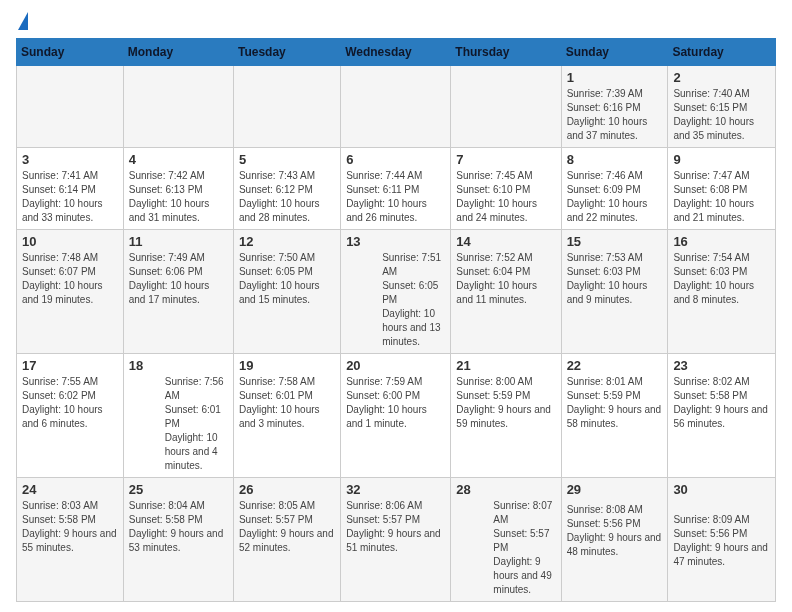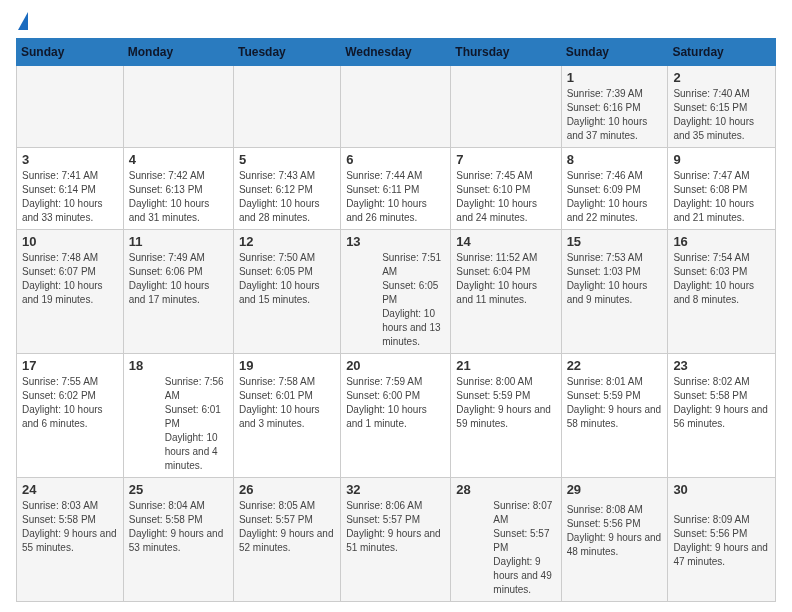--- a/index.html
+++ b/index.html
@@ -192,28 +192,28 @@
 Daylight: 10 hours and 15 minutes.</div>
         </td>
         <td>
           <span class="day-num">13</span>
           <div class="day-info" style="white-space: pre-line; margin-left: 36px;">Sunrise: 7:51 AM
 Sunset: 6:05 PM
 Daylight: 10 hours and 13 minutes.</div>
         </td>
         <td>
           <span class="day-num">14</span>
-          <div class="day-info" style="white-space: pre-line;">Sunrise: 11:52 AM
+          <div class="day-info" style="white-space: pre-line;">Sunrise: 7:52 AM
 Sunset: 6:04 PM
 Daylight: 10 hours and 11 minutes.</div>
         </td>
         <td>
           <span class="day-num">15</span>
           <div class="day-info" style="white-space: pre-line;">Sunrise: 7:53 AM
-Sunset: 1:03 PM
+Sunset: 6:03 PM
 Daylight: 10 hours and 9 minutes.</div>
         </td>
         <td>
           <span class="day-num">16</span>
           <div class="day-info" style="white-space: pre-line;">Sunrise: 7:54 AM
 Sunset: 6:03 PM
 Daylight: 10 hours and 8 minutes.</div>
         </td>
       </tr>
       <tr>

